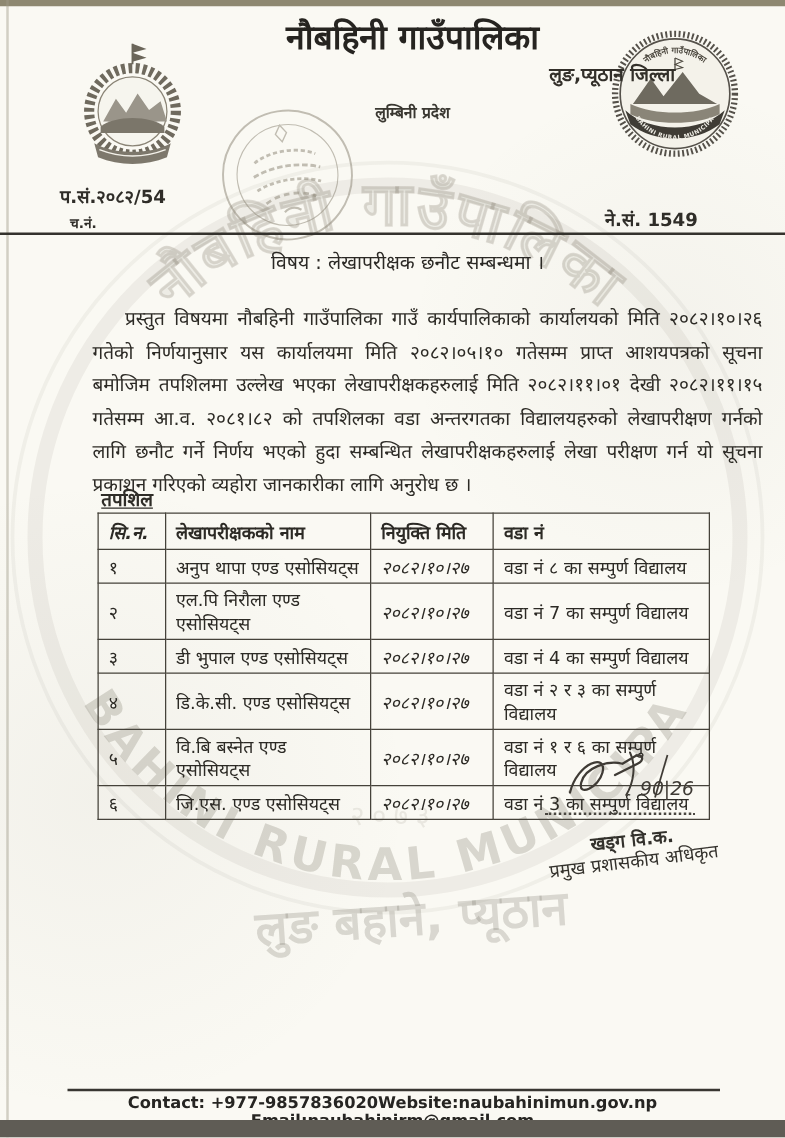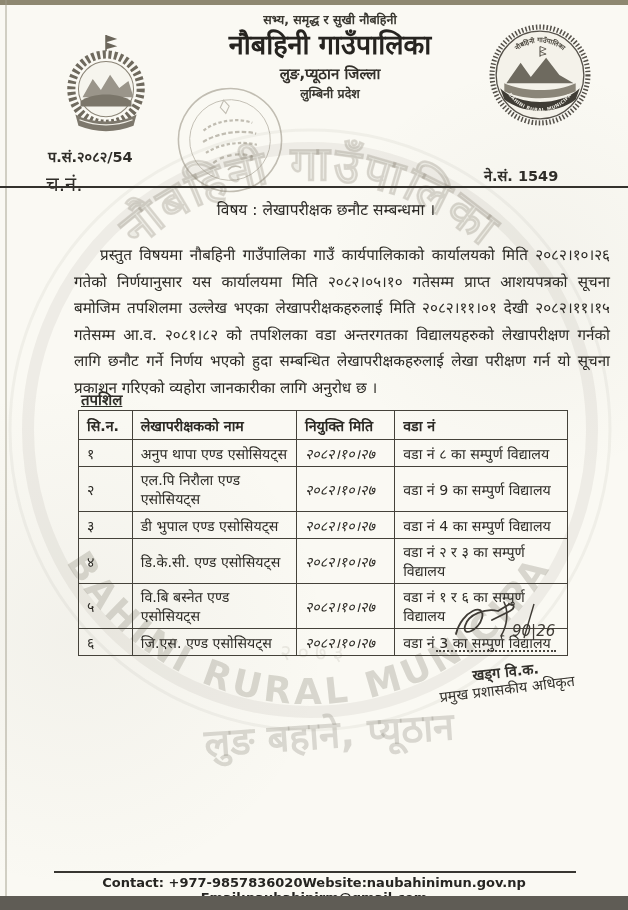--- a/index.html
+++ b/index.html
@@ -27,46 +27,46 @@
   
   .emblem-left{position:absolute;left:55px;top:32px;width:102px;height:104px;}
   .emblem-right{position:absolute;left:489px;top:22px;width:102px;height:106px;}
   .ink-stamp{position:absolute;left:174px;top:84px;width:112px;height:112px;opacity:.55;transform:rotate(-9deg);}
 
   
   .header-block{position:absolute;left:120px;top:13px;width:420px;text-align:center;line-height:1.12;}
   .tagline{font-size:12.5px;font-weight:bold;color:#3a3831;}
   .muni{font-size:27px;font-weight:bold;margin-top:3px;color:#262420;}
   .office{font-size:30px;font-weight:bold;margin-top:4px;color:#242220;}
-  .district{font-size:15px;font-weight:bold;margin-top:6px;color:#33302a;}
-  .province{font-size:12.5px;font-weight:bold;margin-top:4px;color:#3a3831;}
+  .district{font-size:15px;font-weight:bold;margin-top:6px;color:#33302a;text-align:right;}
+  .province{font-size:12.5px;font-weight:bold;margin-top:14px;color:#3a3831;}
 
   
   .ref-no{position:absolute;left:48px;top:146px;font-size:14.5px;font-weight:600;}
-  .dispatch-no{position:absolute;left:46px;top:170px;font-size:20px;font-weight:400;}
+  .dispatch-no{position:absolute;left:56px;top:170px;font-size:11px;font-weight:700;}
   .letter-date{position:absolute;left:452px;top:141px;font-size:14.5px;font-weight:600;}
   .ne-no{position:absolute;left:484px;top:165px;font-size:14.5px;font-weight:600;}
   .header-divider{position:absolute;left:0;top:186px;width:628px;border-top:2.5px solid #34322d;}
 
   .subject{position:absolute;left:0;top:198px;width:628px;text-align:center;font-size:15.5px;color:#2b2925;margin-left:12px;}
 
   .body-par{
     position:absolute;left:46px;top:227px;width:536px;
     font-size:15.2px;line-height:26.5px;text-align:justify;text-indent:26px;color:#2c2a25;margin-left:28px;
   }
 
   .table-caption{position:absolute;left:81px;top:389px;font-size:15px;font-weight:600;text-decoration:underline;}
   table.audit{
     position:absolute;left:78px;top:410px;width:490px;
     border-collapse:collapse;font-size:14.2px;color:#2c2a25;
   }
   table.audit th,table.audit td{border:1.6px solid #45423a;padding:3px 8px;text-align:left;vertical-align:middle;}
   table.audit th{font-weight:600;height:22px;}
   table.audit td{height:20px;}
-  .col-sn{width:38px;}
+  .col-sn{width:38px;font-style:italic;}
   .col-name{width:165px;}
   .col-date{width:92px;}
   .col-ward{width:185px;}
   td.sn{text-align:right;padding-right:10px;}
   td.dt{text-align:center;font-style:italic;}
 
   
   .sig-svg{position:absolute;left:446px;top:596px;width:140px;height:56px;}
   .sig-dotline{position:absolute;left:436px;top:650px;width:120px;border-bottom:2.5px dotted #4a4741;}
   .sig-name{position:absolute;left:428px;top:661px;width:155px;text-align:center;font-size:14.5px;font-weight:600;color:#33312c;transform:rotate(-6deg);}
@@ -133,21 +133,20 @@
     <circle cx="50" cy="50" r="36" fill="none" stroke="#938d7e" stroke-width="0.8"></circle>
     <path d="M28,38 C40,31 60,31 72,38" fill="none" stroke="#938d7e" stroke-width="2" stroke-dasharray="3 2"></path>
     <path d="M26,48 C40,42 60,42 74,48" fill="none" stroke="#938d7e" stroke-width="2" stroke-dasharray="4 2"></path>
     <path d="M27,58 C40,52 60,52 73,58" fill="none" stroke="#938d7e" stroke-width="2" stroke-dasharray="3 2"></path>
     <path d="M32,68 C42,62 58,62 68,68" fill="none" stroke="#938d7e" stroke-width="2" stroke-dasharray="4 3"></path>
     <path d="M44,76 C48,73 52,73 56,76" fill="none" stroke="#938d7e" stroke-width="1.6"></path>
     <path d="M46,20 L50,14 L54,20 L50,26 Z" fill="none" stroke="#938d7e" stroke-width="1"></path>
   </svg>
 
   <div class="header-block">
-    <div class="tagline">सभ्य, समृद्ध र सुखी नौबहिनी</div>
     <div class="muni">नौबहिनी गाउँपालिका</div>
     <div class="district">लुङ,प्यूठान जिल्ला</div>
     <div class="province">लुम्बिनी प्रदेश</div>
   </div>
 
   <div class="ref-no">प.सं.२०८२/54</div>
   <div class="dispatch-no">च.नं.</div>
   <div class="ne-no">ने.सं. 1549</div>
   <div class="header-divider"></div>
 
@@ -169,21 +168,21 @@
       <tr>
         <td class="sn">१</td>
         <td>अनुप थापा एण्ड एसोसियट्स</td>
         <td class="dt">२०८२।१०।२७</td>
         <td>वडा नं ८ का सम्पुर्ण विद्यालय</td>
       </tr>
       <tr>
         <td class="sn">२</td>
         <td>एल.पि निरौला एण्ड एसोसियट्स</td>
         <td class="dt">२०८२।१०।२७</td>
-        <td>वडा नं 9 का सम्पुर्ण विद्यालय</td>
+        <td>वडा नं 7 का सम्पुर्ण विद्यालय</td>
       </tr>
       <tr>
         <td class="sn">३</td>
         <td>डी भुपाल एण्ड एसोसियट्स</td>
         <td class="dt">२०८२।१०।२७</td>
         <td>वडा नं 4 का सम्पुर्ण विद्यालय</td>
       </tr>
       <tr>
         <td class="sn">४</td>
         <td>डि.के.सी. एण्ड एसोसियट्स</td>

